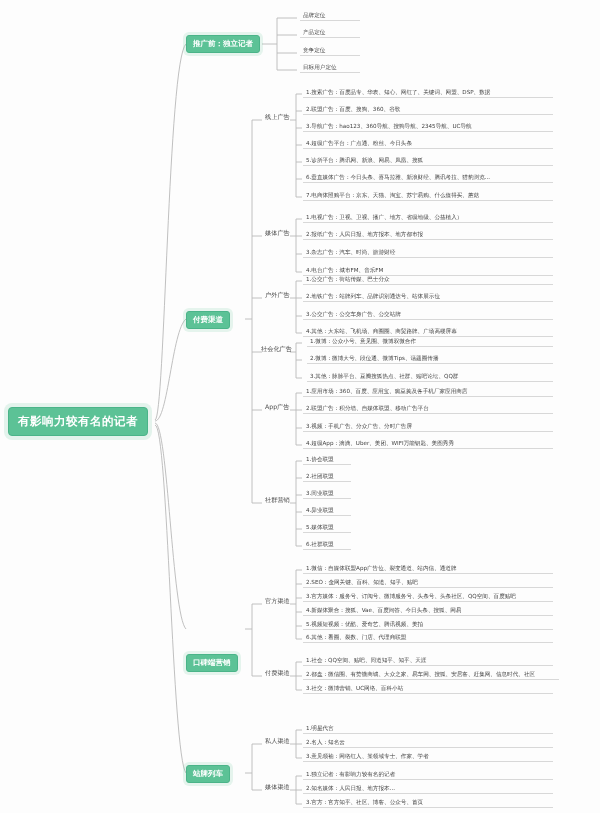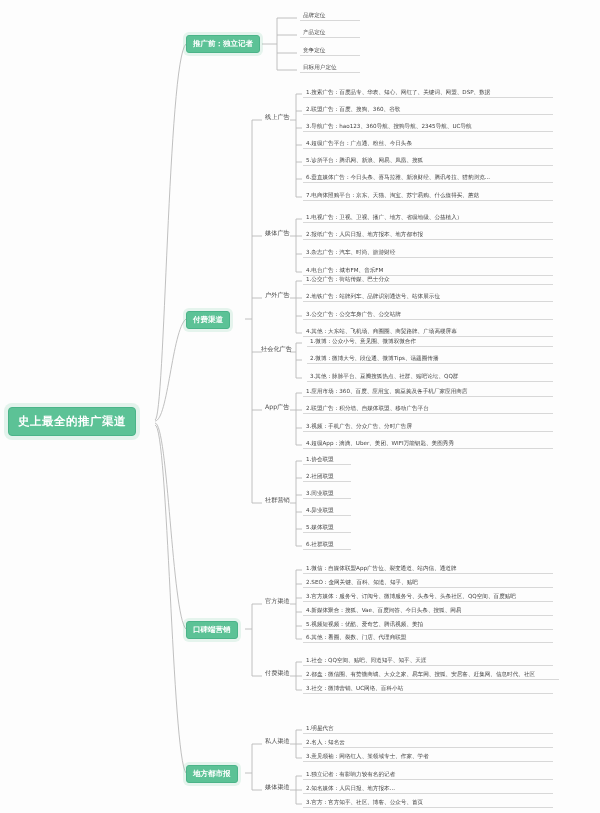--- a/index.html
+++ b/index.html
@@ -182,21 +182,21 @@
         <path d="M296,758 L302,758"></path>
 
       <path d="M290,790 L296,790"></path>
         <path d="M296,776 L296,804"></path>
       <path d="M296,776 L302,776"></path>
         <path d="M296,790 L302,790"></path>
         <path d="M296,804 L302,804"></path>
     </g>
   </svg>
 
-  <div class="node root-node" style="left:8px; top:407px;">史上最全的推广渠道</div>
+  <div class="node root-node" style="left:8px; top:407px;">有影响力较有名的记者</div>
 
   <div class="node l1-node" style="left:186px; top:35px;">推广前：独立记者</div>
 
   <div class="node leaf-node" style="left:300px; top:11px; width:60px;">品牌定位</div>
   <div class="node leaf-node" style="left:300px; top:28px; width:60px;">产品定位</div>
   <div class="node leaf-node" style="left:300px; top:46px; width:60px;">竞争定位</div>
   <div class="node leaf-node" style="left:300px; top:63px; width:60px;">目标用户定位</div>
 
   <div class="node l1-node" style="left:186px; top:311px;">付费渠道</div>
 
@@ -234,37 +234,37 @@
   <div class="node leaf-node" style="left:303px; top:422px; width:250px;">3.视频：手机广告、分众广告、分时广告屏</div>
   <div class="node leaf-node" style="left:303px; top:439px; width:250px;">4.超级App：滴滴、Uber、美团、WIFI万能钥匙、美图秀秀</div>
 
   <div class="node leaf-node" style="left:303px; top:455px; width:48px;">1.协会联盟</div>
   <div class="node leaf-node" style="left:303px; top:472px; width:48px;">2.社团联盟</div>
   <div class="node leaf-node" style="left:303px; top:489px; width:48px;">3.同业联盟</div>
   <div class="node leaf-node" style="left:303px; top:506px; width:48px;">4.异业联盟</div>
   <div class="node leaf-node" style="left:303px; top:523px; width:48px;">5.媒体联盟</div>
   <div class="node leaf-node" style="left:303px; top:540px; width:48px;">6.社群联盟</div>
 
-  <div class="node l1-node" style="left:186px; top:621px;">口碑端营销</div>
+  <div class="node l1-node" style="left:186px; top:654px;">口碑端营销</div>
 
   <div class="node l2-node" style="left:262px; top:596px;">官方渠道</div>
   <div class="node l2-node" style="left:262px; top:668px;">付费渠道</div>
 
   <div class="node leaf-node" style="left:303px; top:564px; width:250px;">1.微信：自媒体联盟App广告位、裂变通道、站内信、通道牌</div>
   <div class="node leaf-node" style="left:303px; top:578px; width:250px;">2.SEO：金网关键、百科、知道、知乎、贴吧</div>
   <div class="node leaf-node" style="left:303px; top:592px; width:250px;">3.官方媒体：服务号、订阅号、微博服务号、头条号、头条社区、QQ空间、百度贴吧</div>
   <div class="node leaf-node" style="left:303px; top:606px; width:250px;">4.新媒体聚合：搜狐、Vae、百度问答、今日头条、搜狐、网易</div>
   <div class="node leaf-node" style="left:303px; top:620px; width:250px;">5.视频短视频：优酷、爱奇艺、腾讯视频、美拍</div>
   <div class="node leaf-node" style="left:303px; top:633px; width:250px;">6.其他：看圈、裂数、门店、代理商联盟</div>
 
   <div class="node leaf-node" style="left:303px; top:656px; width:250px;">1.社会：QQ空间、贴吧、同道知乎、知乎、天涯</div>
   <div class="node leaf-node" style="left:303px; top:670px; width:256px;">2.都盘：微信圈、有赞微商城、大众之家、易车网、搜狐、安居客、赶集网、信息时代、社区</div>
   <div class="node leaf-node" style="left:303px; top:684px; width:250px;">3.社交：微博营销、UC网络、百科小站</div>
 
-  <div class="node l1-node" style="left:186px; top:765px;">地方都市报</div>
+  <div class="node l1-node" style="left:186px; top:765px;">站牌列车</div>
 
   <div class="node l2-node" style="left:262px; top:736px;">私人渠道</div>
   <div class="node l2-node" style="left:262px; top:782px;">媒体渠道</div>
 
   <div class="node leaf-node" style="left:303px; top:724px; width:250px;">1.明星代言</div>
   <div class="node leaf-node" style="left:303px; top:738px; width:250px;">2.名人：知名云</div>
   <div class="node leaf-node" style="left:303px; top:752px; width:250px;">3.意见领袖：网络红人、某领域专士、作家、学者</div>
 
   <div class="node leaf-node" style="left:303px; top:770px; width:250px;">1.独立记者：有影响力较有名的记者</div>
   <div class="node leaf-node" style="left:303px; top:784px; width:250px;">2.知名媒体：人民日报、地方报本...</div>

